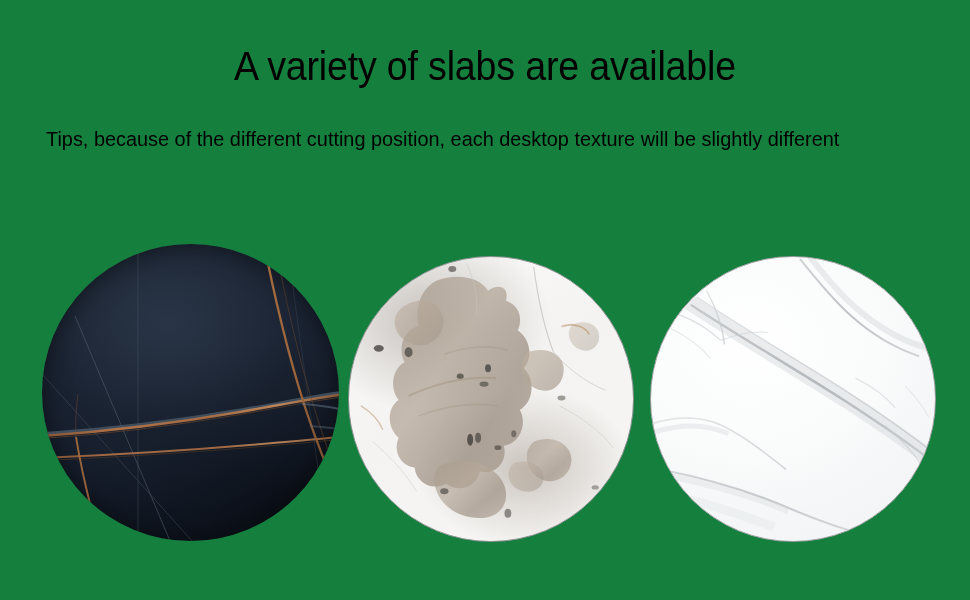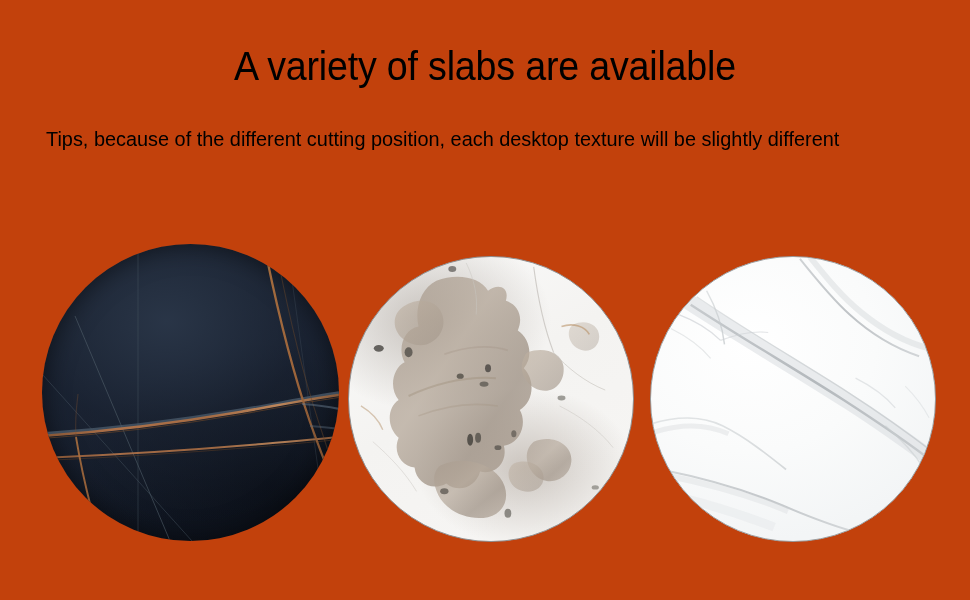--- a/index.html
+++ b/index.html
@@ -13,21 +13,21 @@
     overflow: hidden;
     font-family: "Liberation Sans", sans-serif;
     color: #000000;
     position: relative;
   }
 
   #page {
     position: relative;
     width: 970px;
     height: 600px;
-    background: #c2410c;
+    background: #15803d;
   }
 
   
   .title {
     position: absolute;
     left: 0;
     top: 42px;
     width: 970px;
     text-align: center;
     font-size: 40px;

